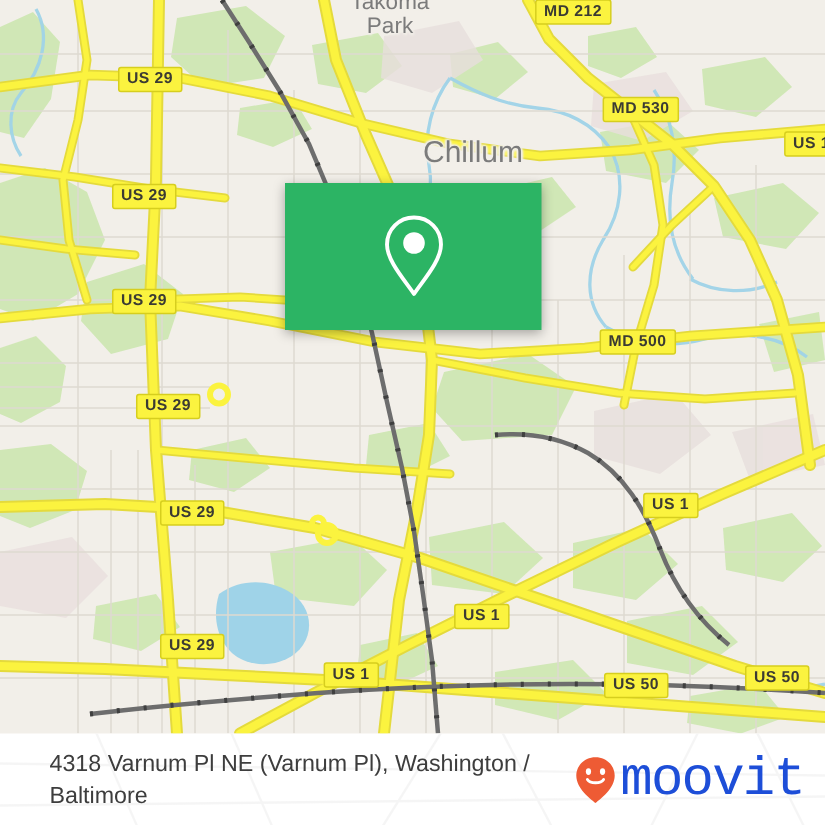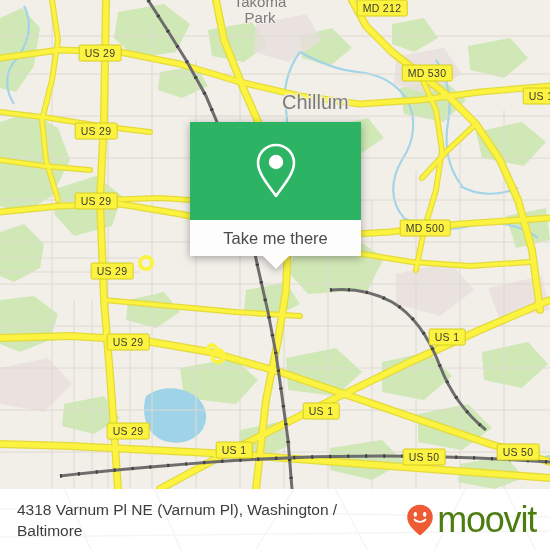--- a/index.html
+++ b/index.html
@@ -37,21 +37,21 @@
   }
 
   
   .shield {
     position:absolute;
     background:#fbf33f;
     border:1.6px solid #d6ce1e;
     border-radius:2px;
     color:#3b3b33;
     font-size:10.5px;
-    font-weight:normal;
+    font-weight:bold;
     font-family:"Liberation Sans", sans-serif;
     letter-spacing:0.3px;
     padding:1px 5px 2px 5px;
     line-height:12px;
     white-space:nowrap;
     transform:translate(-50%,-50%);
   }
 
   
   #attribution {
@@ -114,34 +114,35 @@
     opacity:0.5; pointer-events:none;
   }
   #footer-address {
     position:relative;
     flex:1 1 auto;
     padding-left:17px; padding-right:8px;
     color:#3d3d3d;
     font-size:15.5px;
     line-height:21px;
     font-family:"Liberation Sans", sans-serif;
+    margin-left:16px;
   }
   #footer-logo {
     position:relative;
     flex:0 0 auto;
     padding-right:14px;
     display:flex; align-items:center; gap:3px;
   }
   #moovit-pin { width:28px; height:32px; display:block; }
   #moovit-word {
-    color:#4d7c0f;
+    color:#1d4ed8;
     font-size:36px;
     line-height:36px;
     letter-spacing:-1.2px;
-    font-family:Liberation Sans, sans-serif;
+    font-family:Liberation Mono, monospace;
     font-weight:normal;
   }
 </style>
 </head>
 <body>
 
 <div id="app">
 
   <div id="map-area">
 
@@ -319,24 +320,20 @@
     <div class="shield" style="left:424px; top:457px;">US 50</div>
     <div class="shield" style="left:518px; top:452px;">US 50</div>
 
     <div id="popup">
       <div id="popup-head">
         <svg id="popup-pin" viewBox="0 0 46 58">
           <path d="M23 3 C13 3 5 11 5 21 C5 32 17 45 23 54 C29 45 41 32 41 21 C41 11 33 3 23 3 Z" fill="none" stroke="#ffffff" stroke-width="2.6" stroke-linejoin="round"></path>
           <circle cx="23" cy="20" r="7.2" fill="#ffffff"></circle>
         </svg>
       </div>
-      <div id="popup-foot">
-        <span id="popup-foot-label">Take me there</span>
-        <span id="popup-tail"></span>
-      </div>
     </div>
 
   </div>
 
   <div id="footer">
     <svg id="footer-watermark" viewBox="0 0 550 61" preserveAspectRatio="none">
       <g stroke="#ececec" stroke-width="1.6" fill="none">
         <path d="M60,-10 L95,70"></path>
           <path d="M150,-10 L185,70"></path>
         <path d="M250,70 L300,-10"></path>

